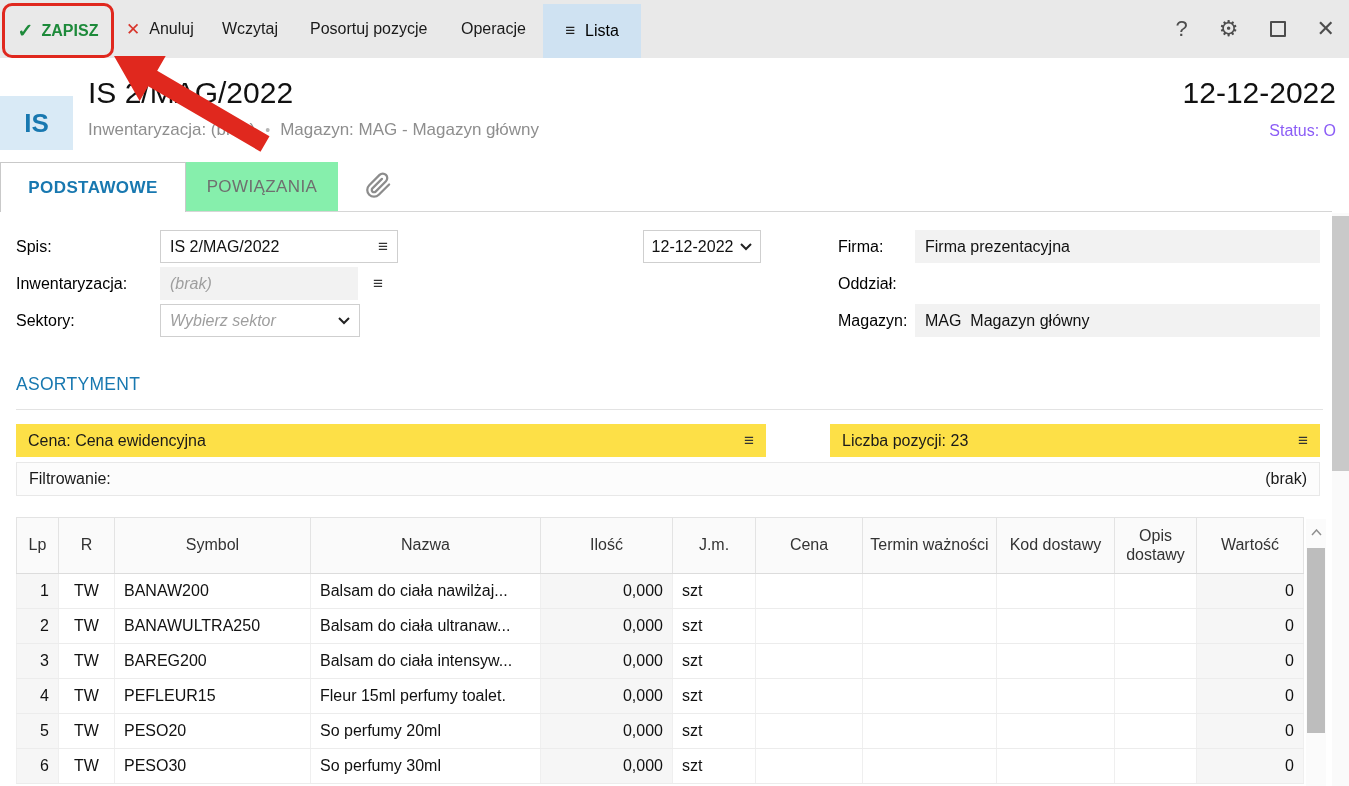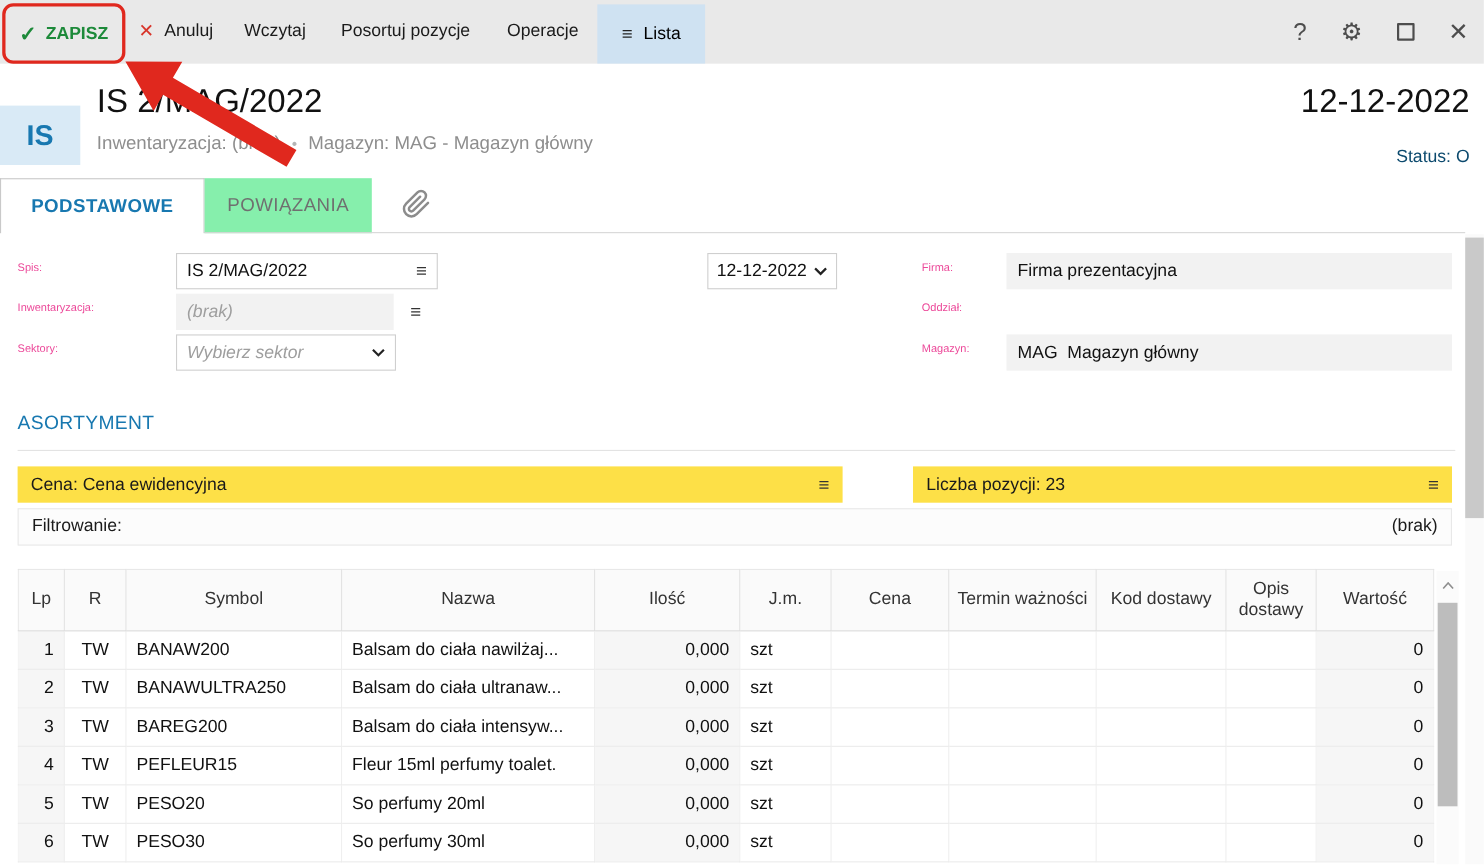--- a/index.html
+++ b/index.html
@@ -33,35 +33,35 @@
   
   .doc-header { position:absolute; left:0; top:58px; width:1349px; height:102px; background:#fff; }
   .doc-badge { position:absolute; left:0; top:38px; width:73px; height:54px; background:#d9eaf6;
                display:flex; align-items:center; justify-content:center;
                color:#1878b0; font-weight:bold; font-size:26px; }
   .doc-title { position:absolute; left:88px; top:18px; font-size:30px; color:#111; }
   .doc-sub { position:absolute; left:88px; top:62px; font-size:17px; color:#8e8e8e;
              display:flex; align-items:center; gap:10px; }
   .doc-sub .dot { color:#b5b5b5; font-size:14px; }
   .doc-date { position:absolute; right:13px; top:18px; font-size:30px; color:#111; }
-  .doc-status { position:absolute; right:13px; top:64px; font-size:16px; color:#0c4a6e;margin-top:12px; }
+  .doc-status { position:absolute; right:13px; top:64px; font-size:16px; color:#8b5cf6; }
 
   
   .tab-active { position:absolute; left:0; top:162px; width:186px; height:50px; background:#fff;
                 border:1px solid #c9c9c9; border-bottom:none; display:flex; align-items:center;
                 justify-content:center; color:#1878b0; font-weight:bold; font-size:17px;
                 letter-spacing:.4px; font-family:inherit; }
   .tab-idle { position:absolute; left:186px; top:162px; width:152px; height:50px; background:#86efac;
               border:none; display:flex; align-items:center; justify-content:center; color:#6f6f6f;
               font-size:17px; letter-spacing:.4px; font-family:inherit; }
   .tab-line { position:absolute; left:186px; top:211px; width:1146px; height:1px; background:#d6d6d6; }
   .paperclip { position:absolute; left:365px; top:172px; }
 
   
-  .f-label { position:absolute; font-size:10px; color:#ec4899; }
+  .f-label { position:absolute; font-size:16px; color:#000000; }
   .f-input { position:absolute; height:33px; background:#fff; border:1px solid #cfcfcf;
              display:flex; align-items:center; font-size:16px; color:#111; padding:0 9px; }
   .f-ro { position:absolute; height:33px; background:#f2f2f2; display:flex; align-items:center;
           font-size:16px; color:#111; padding:0 10px; white-space:pre; }
   .ph { font-style:italic; color:#9e9e9e; }
   .grow { flex:1; }
   .hamb { color:#333; font-size:17px; }
 
   
   .asort-h { position:absolute; left:16px; top:374px; color:#1878b0; font-weight:normal;

